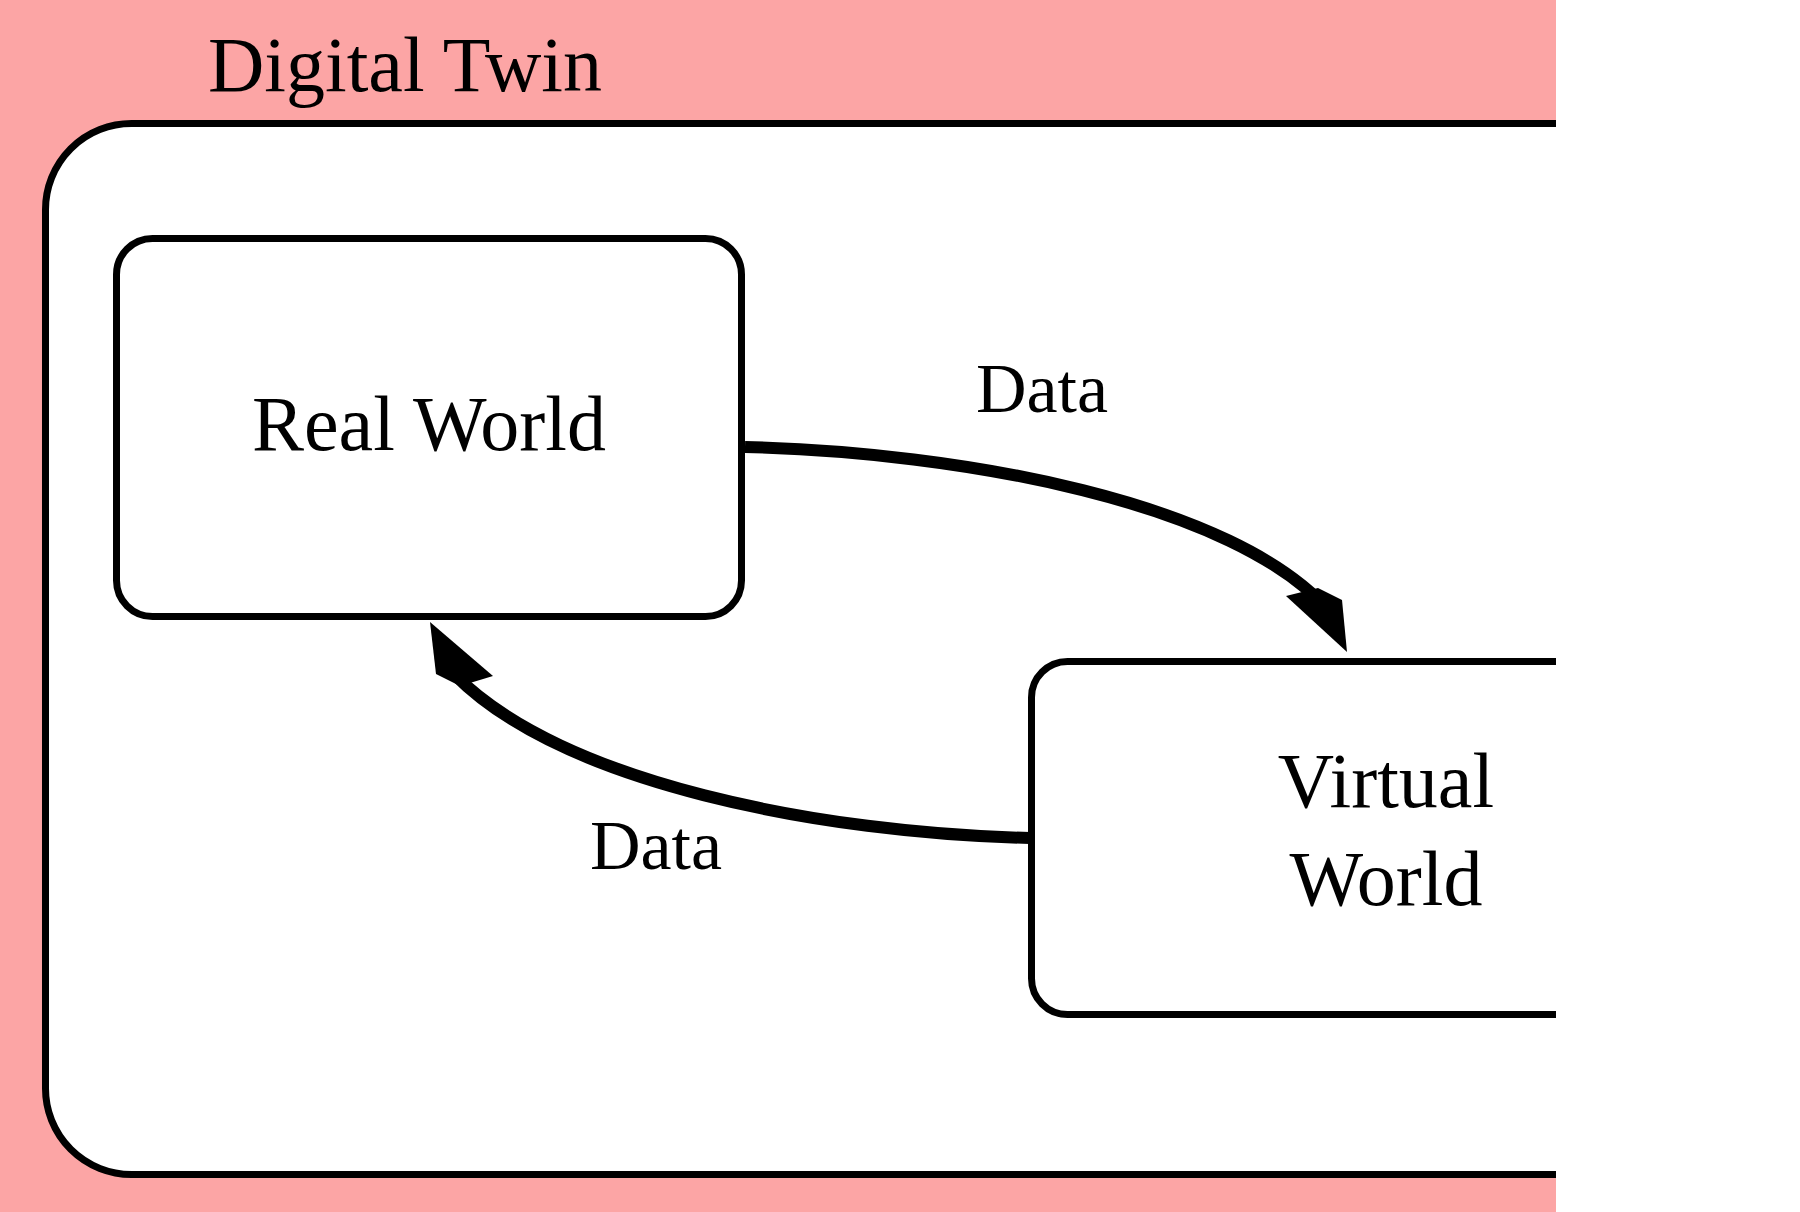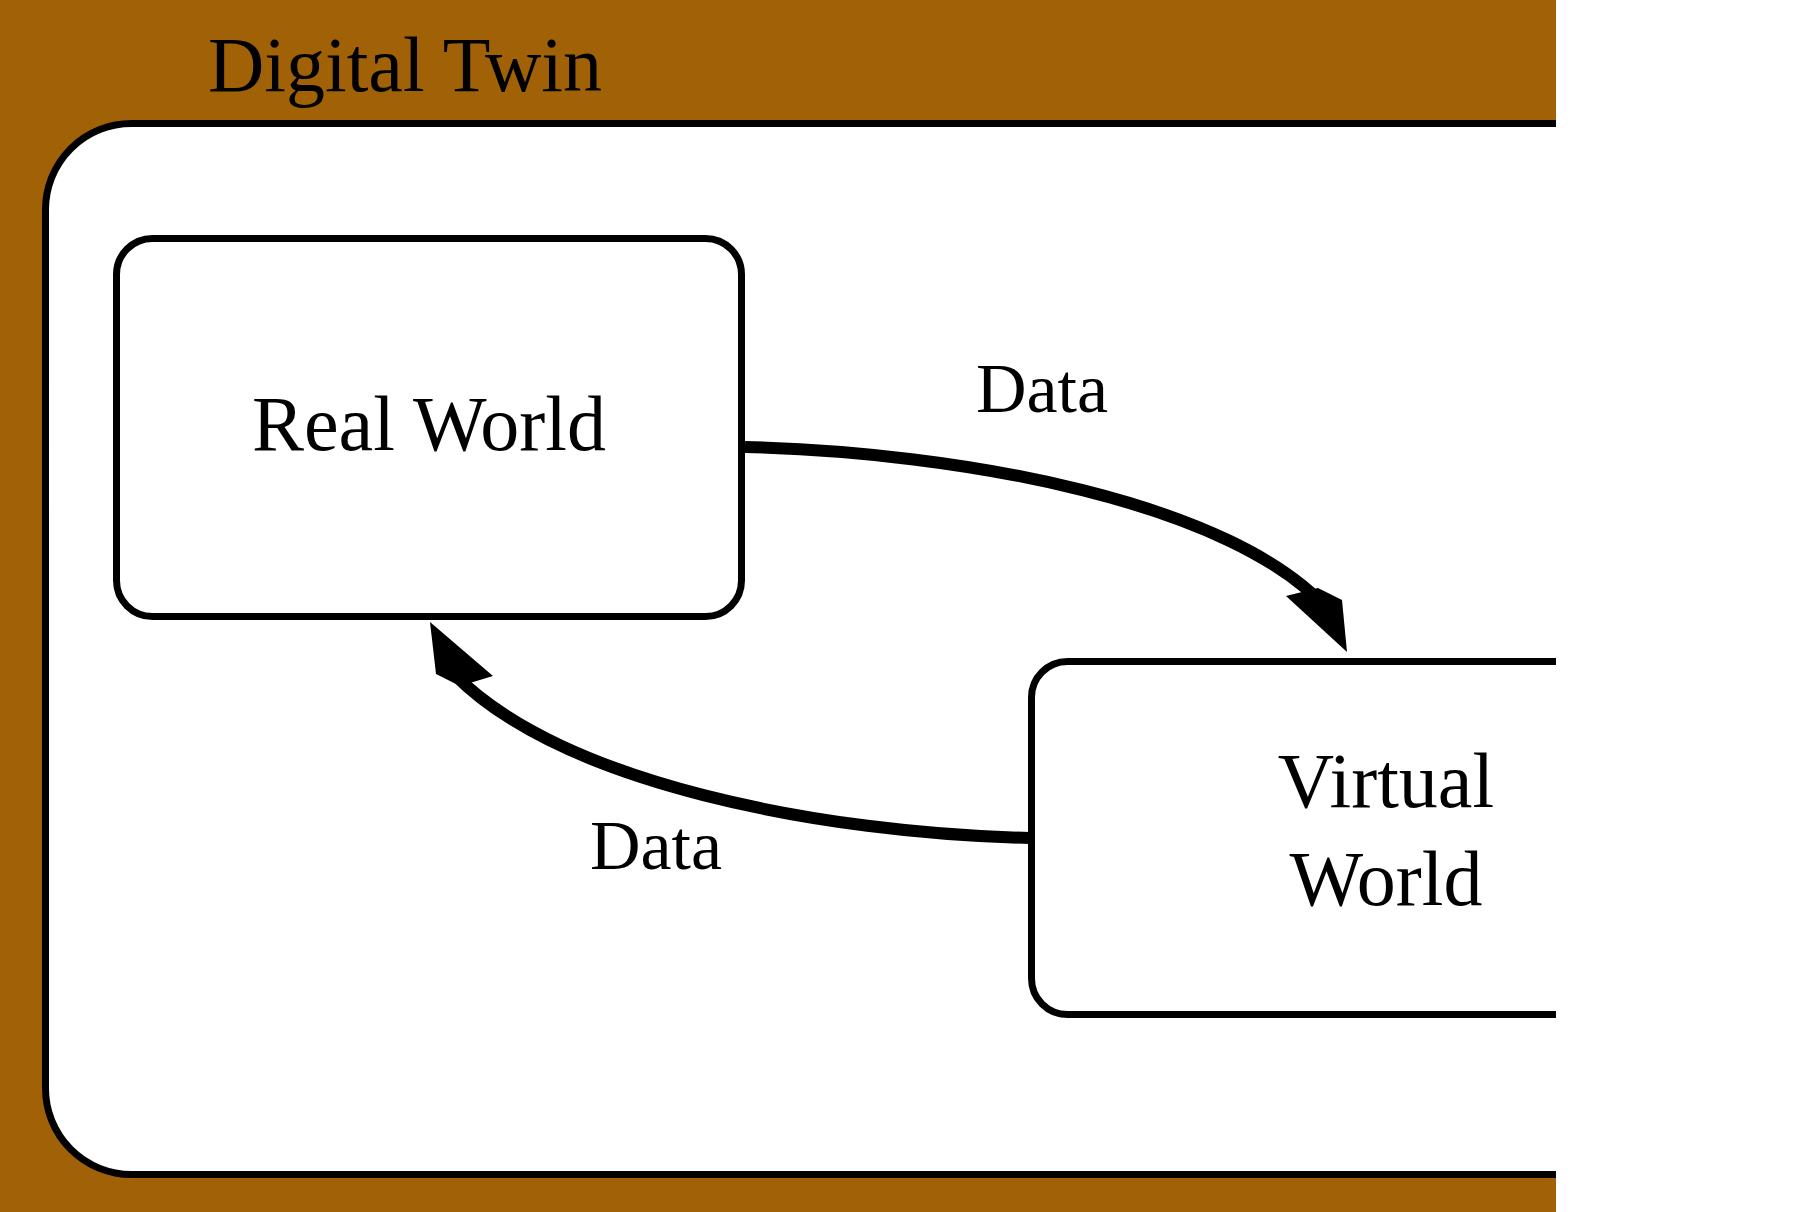--- a/index.html
+++ b/index.html
@@ -8,21 +8,21 @@
     padding: 0;
     background: #ffffff;
   }
   body {
     font-family: "Liberation Serif", "DejaVu Serif", serif;
   }
   #stage {
     position: relative;
     width: 1556px;
     height: 1212px;
-    background: #a16207;
+    background: #fca5a5;
     overflow: hidden;
   }
   #diagram-svg {
     position: absolute;
     top: 0;
     left: 0;
     width: 1800px;
     height: 1212px;
     display: block;
   }

